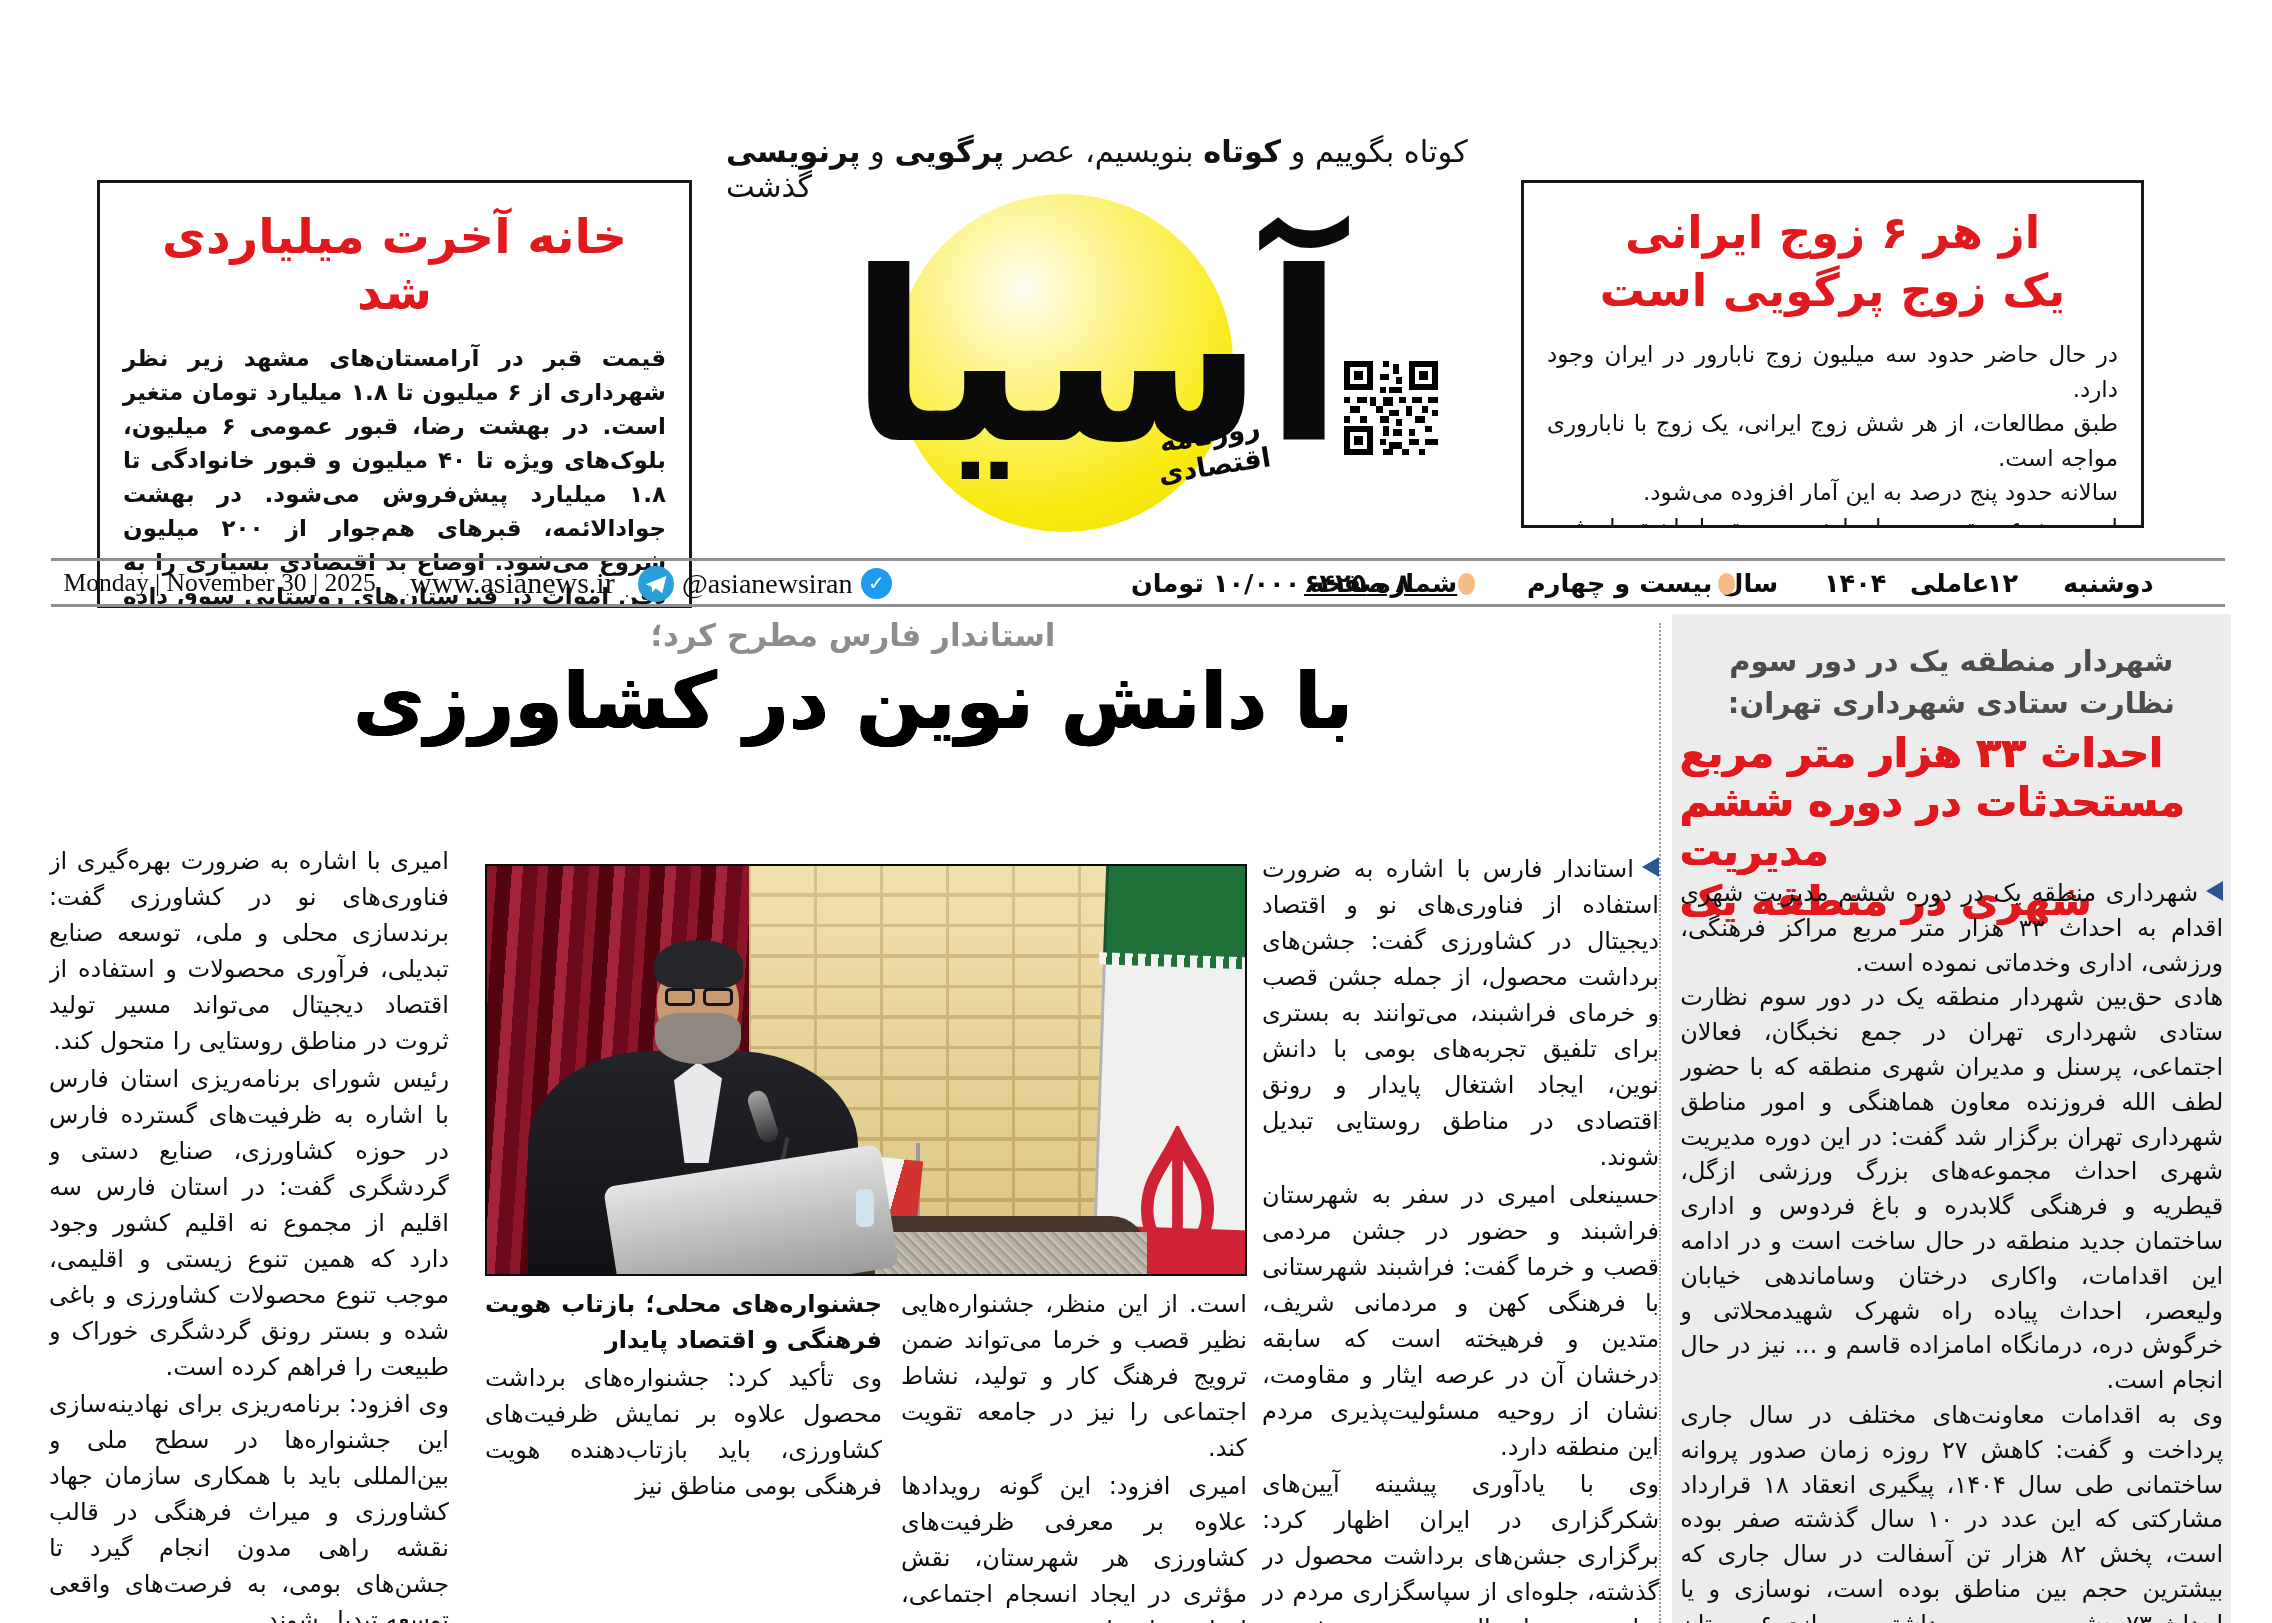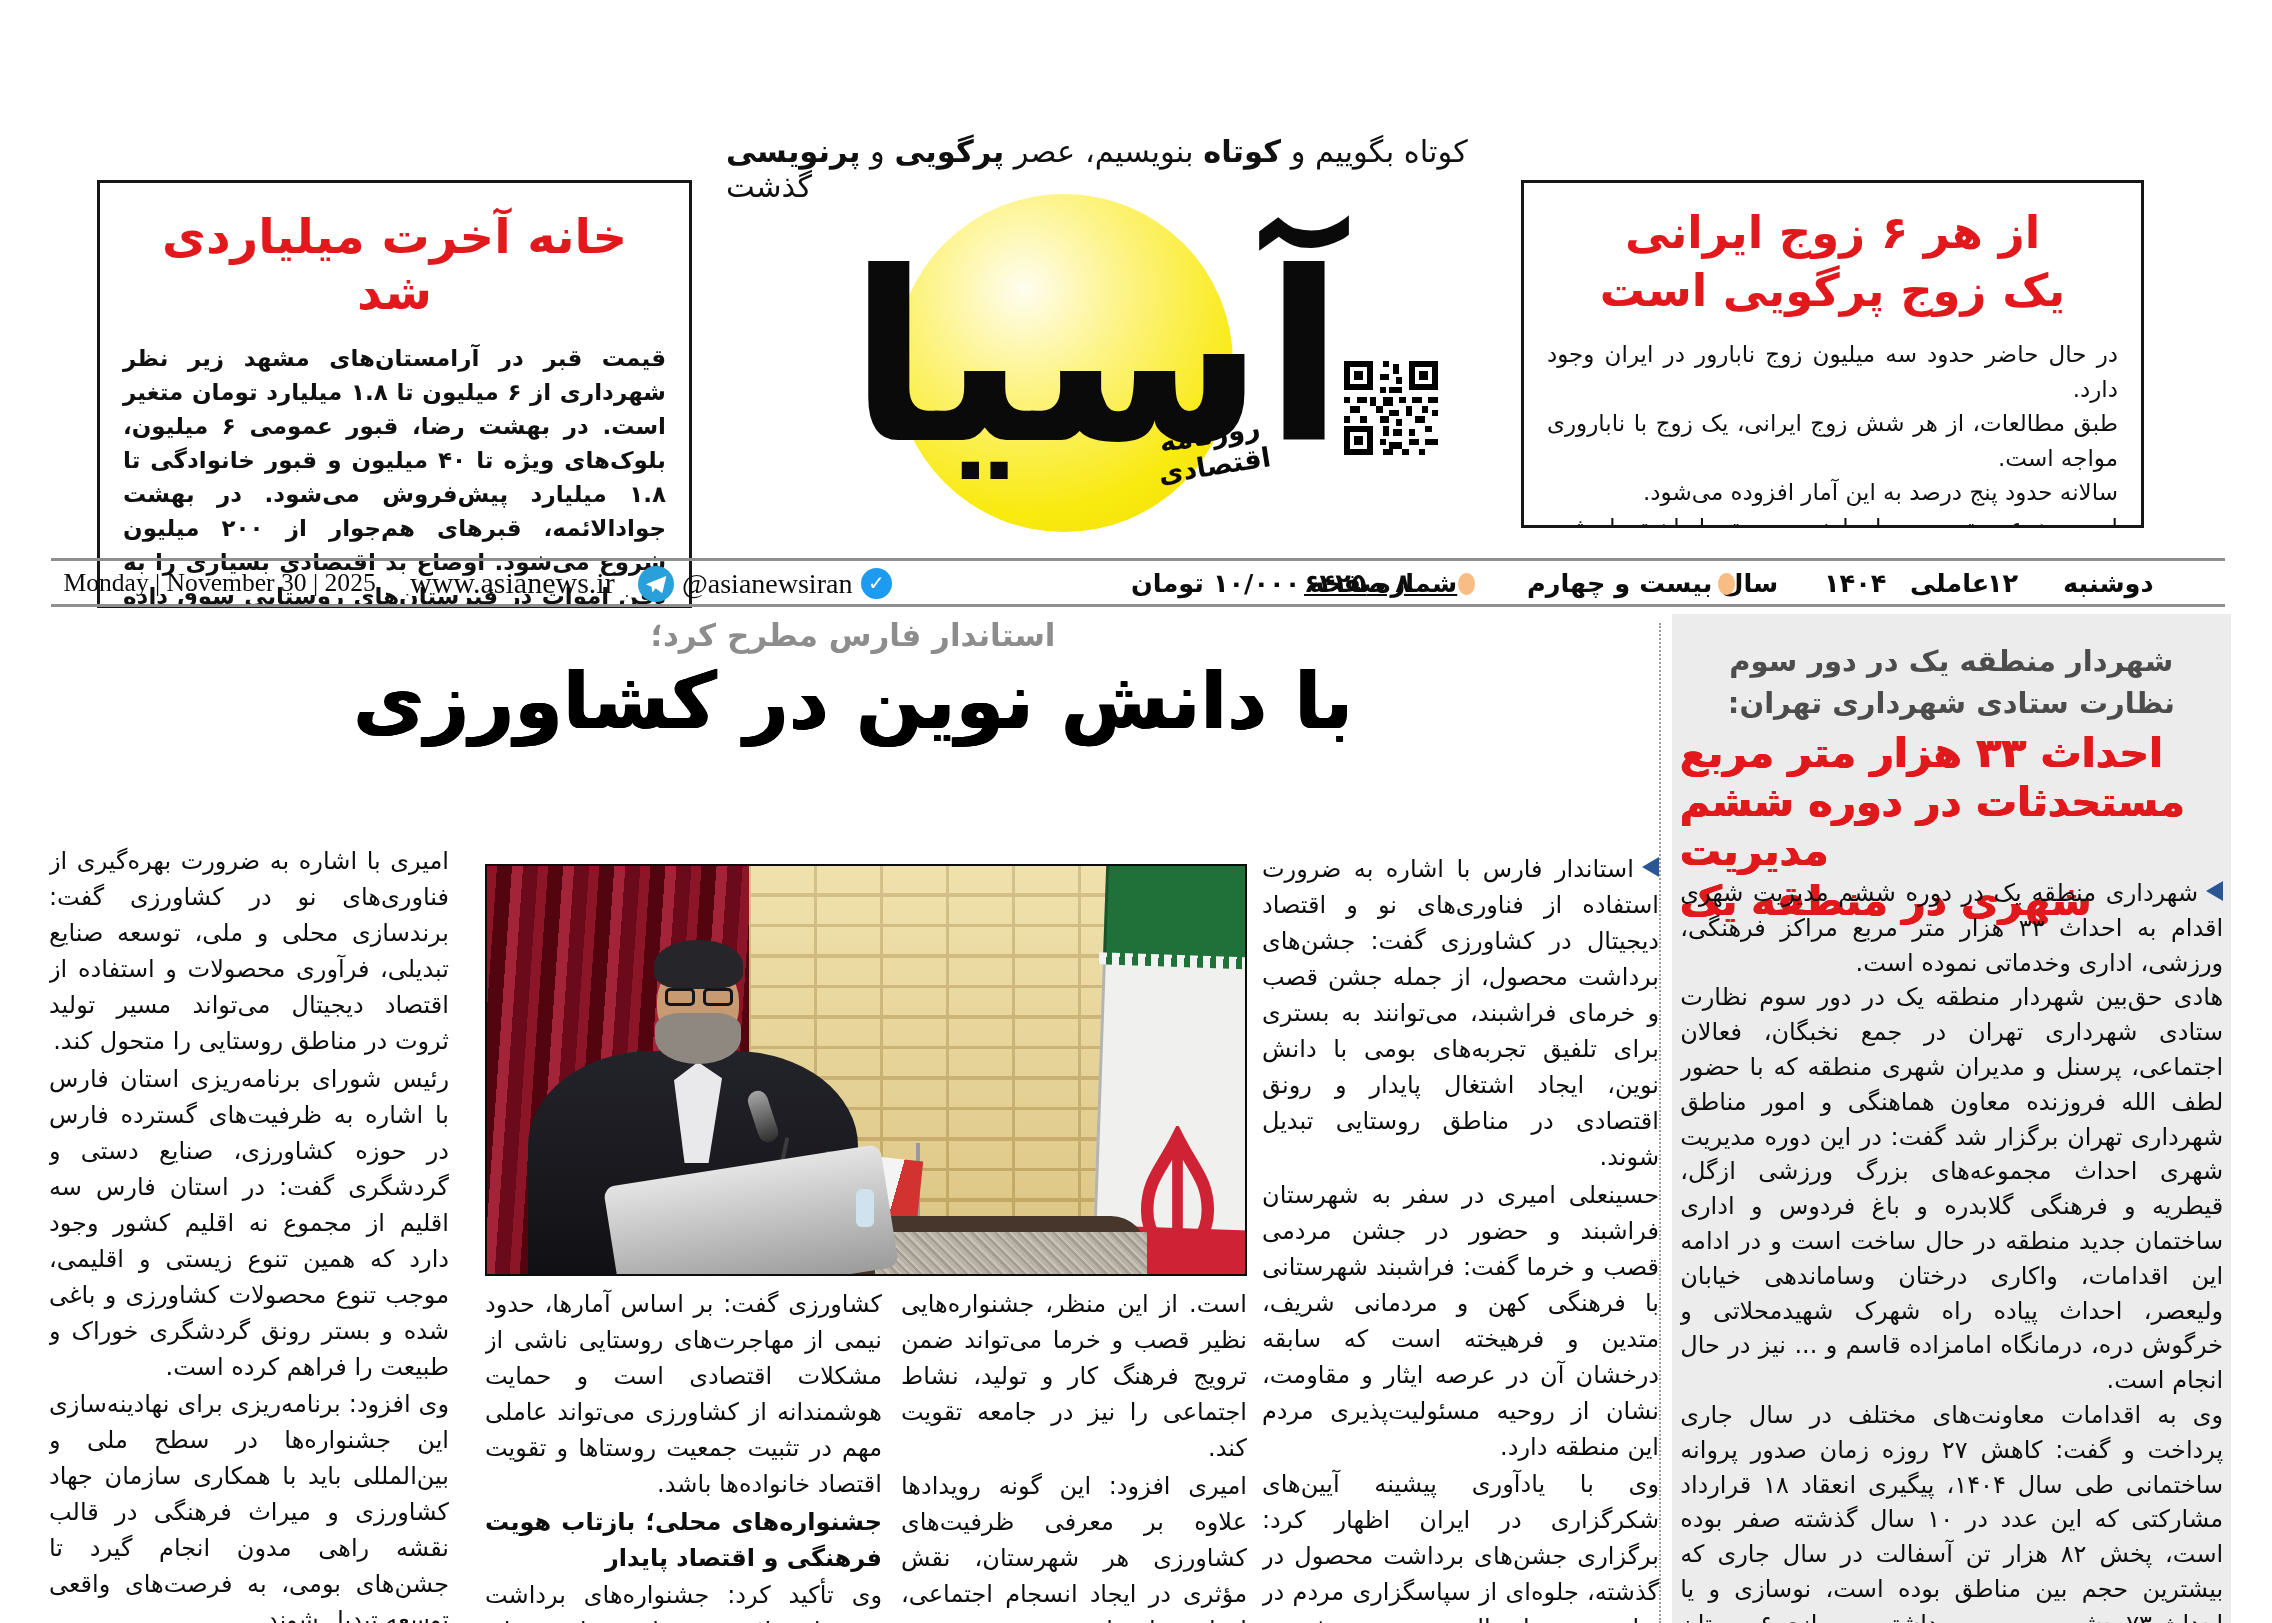--- a/index.html
+++ b/index.html
@@ -259,21 +259,20 @@
 
   </div>
 
   <div class="abs col col-midright fa">
     <p>است. از این منظر، جشنواره‌هایی نظیر قصب و خرما می‌تواند ضمن ترویج فرهنگ کار و تولید، نشاط اجتماعی را نیز در جامعه تقویت کند.</p>
     <p>امیری افزود: این گونه رویدادها علاوه بر معرفی ظرفیت‌های کشاورزی هر شهرستان، نقش مؤثری در ایجاد انسجام اجتماعی، افزایش اعتماد عمومی و تقویت فرهنگ مشارکت دارند.</p>
 
   </div>
 
   <div class="abs col col-midleft fa">
-    <p>کشاورزی گفت: بر اساس آمارها، حدود نیمی از مهاجرت‌های روستایی ناشی از مشکلات اقتصادی است و حمایت هوشمندانه از کشاورزی می‌تواند عاملی مهم در تثبیت جمعیت روستاها و تقویت اقتصاد خانواده‌ها باشد.</p>
     <p class="subhead">جشنواره‌های محلی؛ بازتاب هویت فرهنگی و اقتصاد پایدار</p>
     <p>وی تأکید کرد: جشنواره‌های برداشت محصول علاوه بر نمایش ظرفیت‌های کشاورزی، باید بازتاب‌دهنده هویت فرهنگی بومی مناطق نیز</p>
   </div>
 
   <div class="abs col col-left fa">
     <p>امیری با اشاره به ضرورت بهره‌گیری از فناوری‌های نو در کشاورزی گفت: برندسازی محلی و ملی، توسعه صنایع تبدیلی، فرآوری محصولات و استفاده از اقتصاد دیجیتال می‌تواند مسیر تولید ثروت در مناطق روستایی را متحول کند.</p>
     <p>رئیس شورای برنامه‌ریزی استان فارس با اشاره به ظرفیت‌های گسترده فارس در حوزه کشاورزی، صنایع دستی و گردشگری گفت: در استان فارس سه اقلیم از مجموع نه اقلیم کشور وجود دارد که همین تنوع زیستی و اقلیمی، موجب تنوع محصولات کشاورزی و باغی شده و بستر رونق گردشگری خوراک و طبیعت را فراهم کرده است.</p>
     <p>وی افزود: برنامه‌ریزی برای نهادینه‌سازی این جشنواره‌ها در سطح ملی و بین‌المللی باید با همکاری سازمان جهاد کشاورزی و میراث فرهنگی در قالب نقشه راهی مدون انجام گیرد تا جشن‌های بومی، به فرصت‌های واقعی توسعه تبدیل شوند.</p>
 
   </div>

